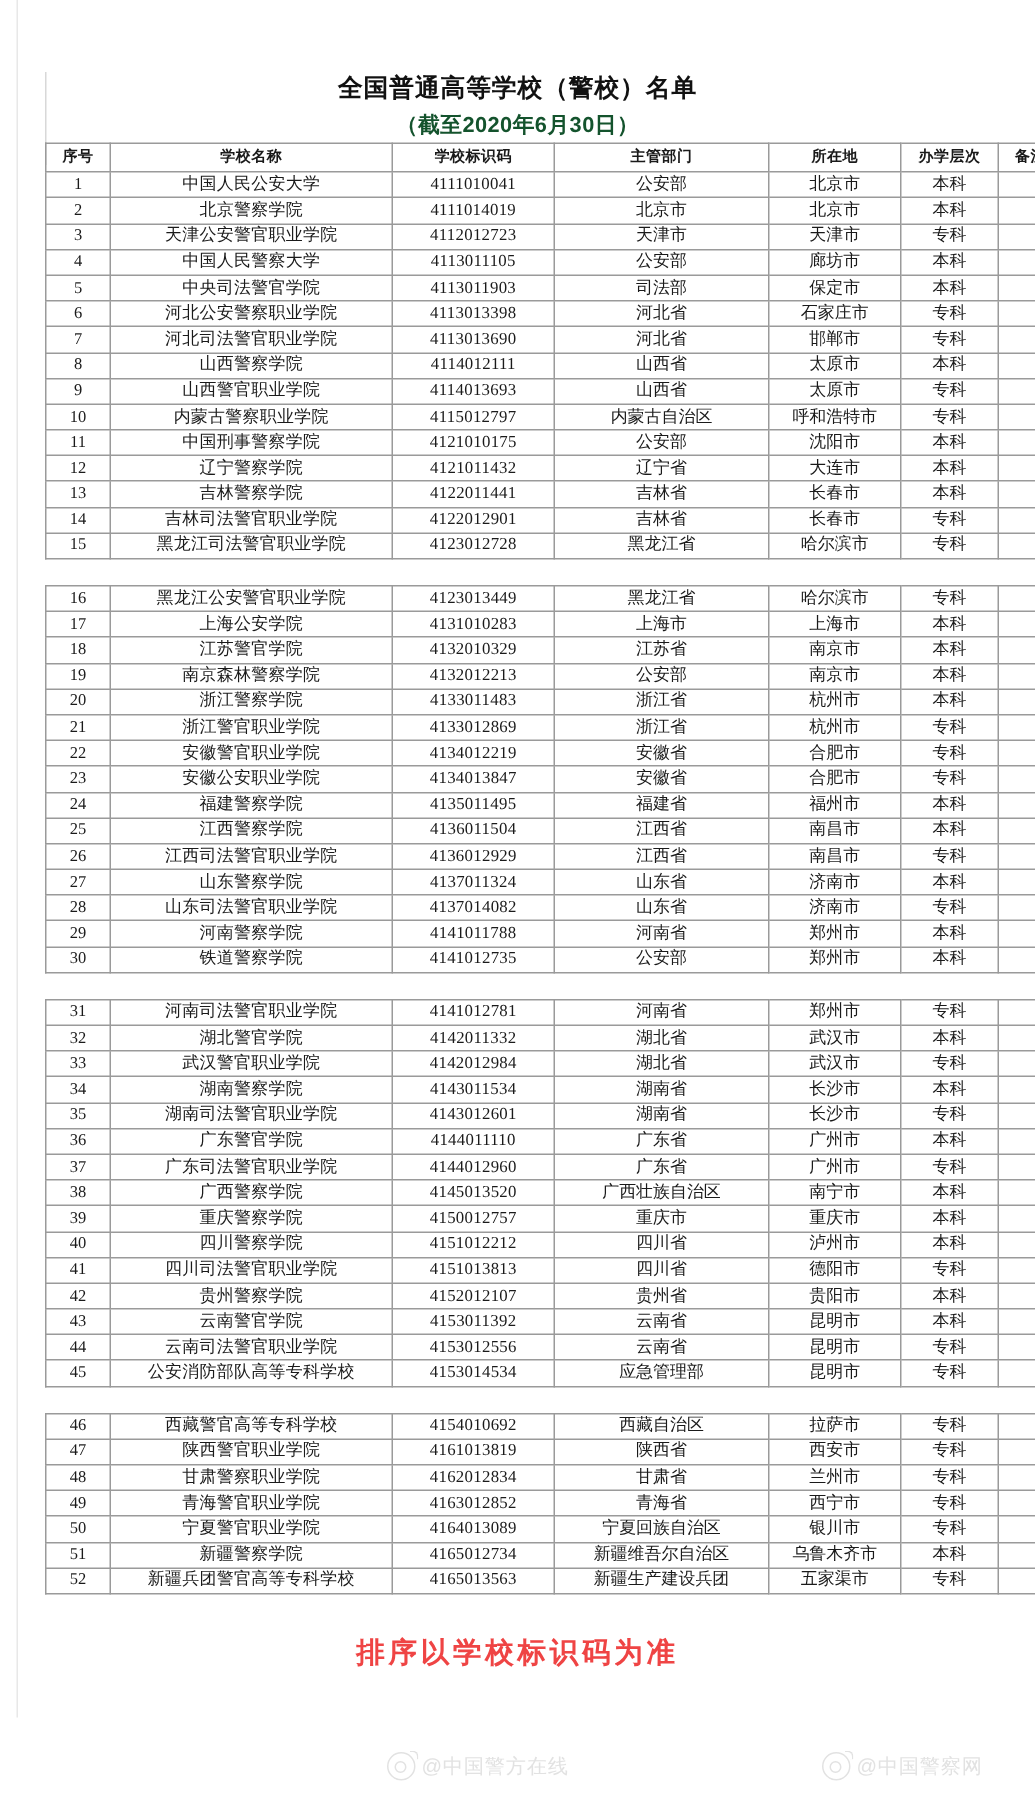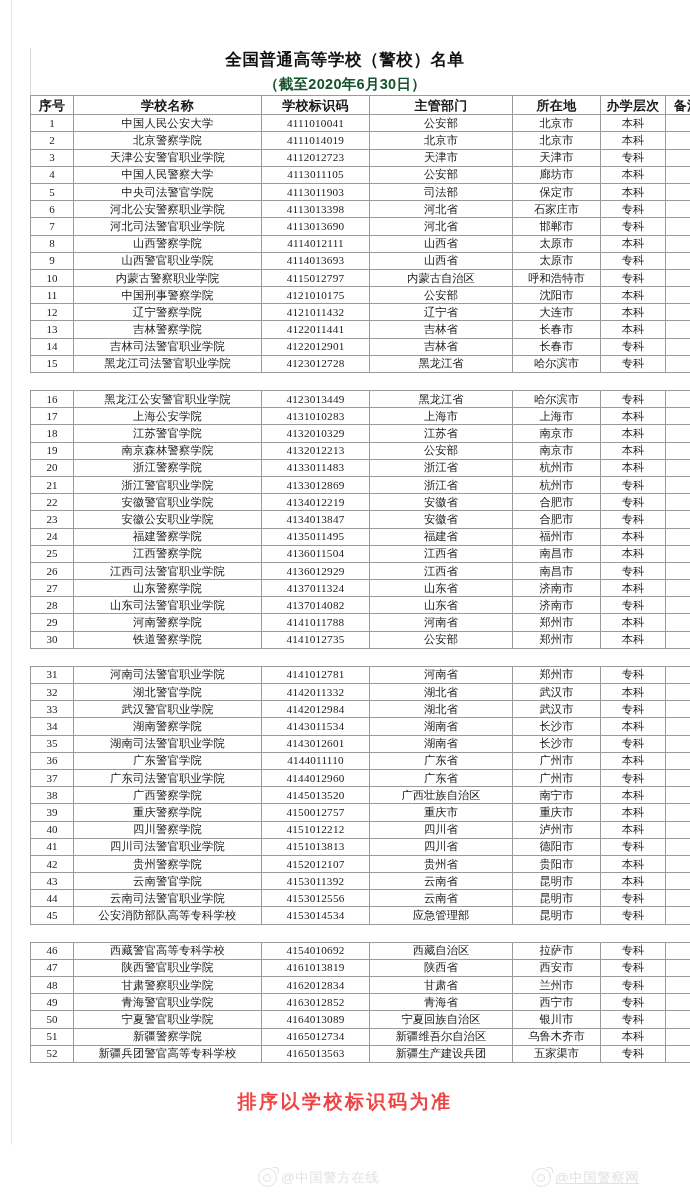--- a/index.html
+++ b/index.html
@@ -77,23 +77,23 @@
     height: 16.2px;
     line-height: 15px;
     text-align: center;
     vertical-align: middle;
     padding: 0 1px;
     overflow: hidden;
     white-space: nowrap;
     font-weight: normal;
   }
   table.grid thead th {
-    font-family: Liberation Serif, serif;
+    font-family: Liberation Mono, monospace;
     font-weight: bold;
-    font-size: 13px;
+    font-size: 10px;
     height: 18px;
     letter-spacing: 0.3px;
   }
   td.c-idx   { width: 40px;  font-size: 11px; }
   td.c-name  { width: 185px; letter-spacing: 0.2px; }
   td.c-code  { width: 105px; font-size: 11.2px; letter-spacing: 0.2px; }
   td.c-dept  { width: 140px; }
   td.c-loc   { width: 85px;  }
   td.c-level { width: 62px;  }
   td.c-note  { width: 40px;  }
@@ -134,21 +134,21 @@
     display: flex;
     align-items: flex-end;
     gap: 4px;
     color: #e2e2e2;
     font-family: "Liberation Sans", "DejaVu Sans", sans-serif;
     font-size: 13.5px;
     letter-spacing: 0.5px;
     white-space: nowrap;
   }
   .wm-left  { left: 258px; top: 6px; }
-  .wm-right { left: 532px; top: 6px; text-decoration: underline; }
+  .wm-right { left: 548px; top: 6px; }
   .wm-logo {
     width: 17px;
     height: 17px;
     border: 1.6px solid #e2e2e2;
     border-radius: 50%;
     position: relative;
     flex: none;
   }
   .wm-logo::after {
     content: "";

